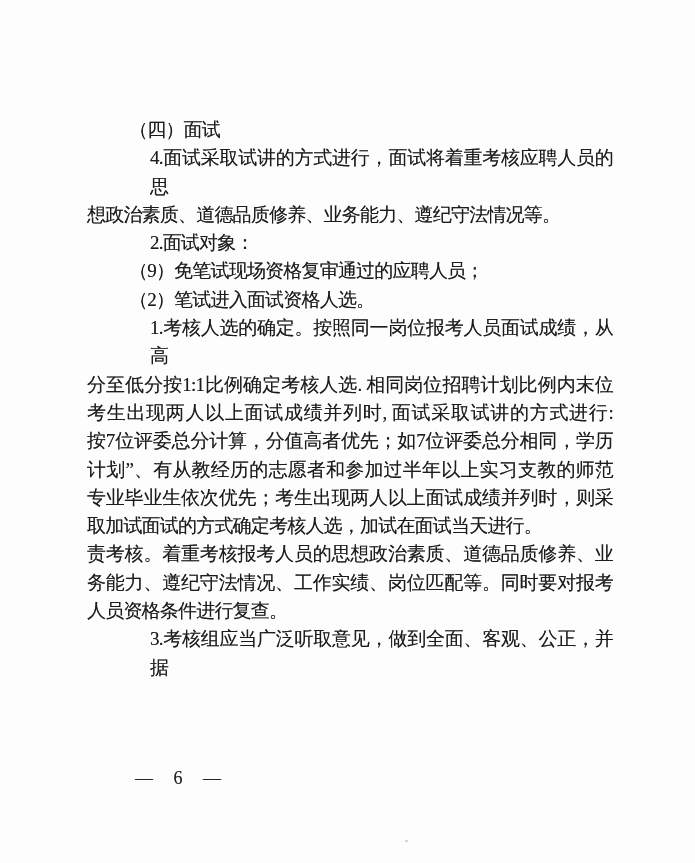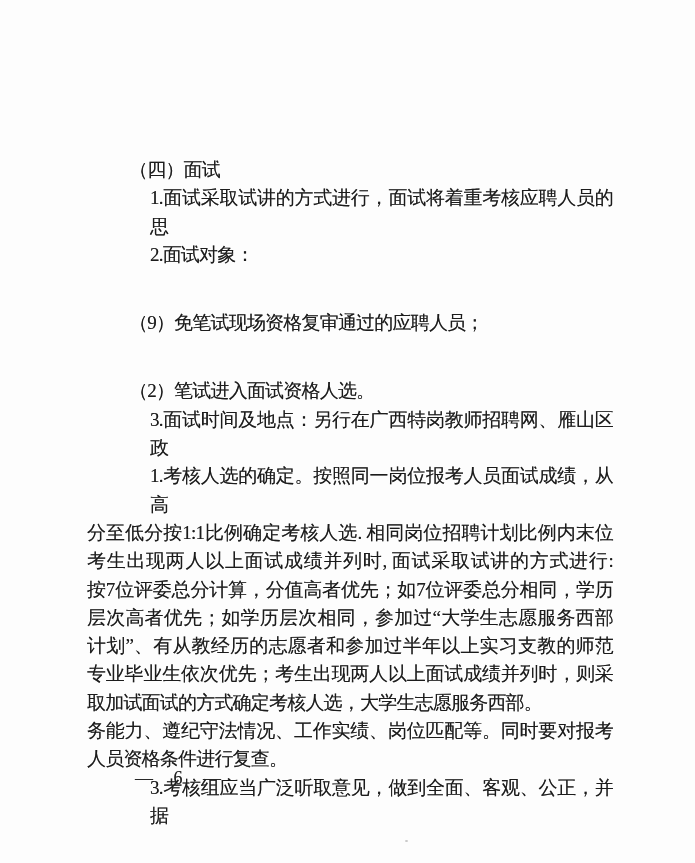--- a/index.html
+++ b/index.html
@@ -25,21 +25,21 @@
     letter-spacing: -0.8px;
     white-space: nowrap;
     text-shadow: 0 0 0.5px rgba(25,25,25,0.55);
     text-align: left;
   }
   .ln.justify {
     text-align: justify;
     text-align-last: justify;
     white-space: normal;
   }
-  .ind-head { padding-left: 42px; margin-top: 40px; }
+  .ind-head { padding-left: 42px; }
   .ind-num  { padding-left: 63px; }
   .ind-none { padding-left: 0; }
   .page-number {
     position: absolute;
     left: 135px;
     top: 768px;
     font-size: 18px;
     letter-spacing: 5px;
     word-spacing: 6px;
     color: #232323;
@@ -54,32 +54,32 @@
     background: rgba(60,60,60,0.28);
     border-radius: 50%;
   }
 </style>
 </head>
 <body>
 
 <div class="page">
   <div class="text-block">
       <div class="ln ind-head">（四）面试</div>
-      <div class="ln ind-num justify">1.面试采取试讲的方式进行，面试将着重考核应聘人员的思</div>
+      <div class="ln ind-num justify">4.面试采取试讲的方式进行，面试将着重考核应聘人员的思</div>
+      <div class="ln ind-none">想政治素质、道德品质修养、业务能力、遵纪守法情况等。</div>
       <div class="ln ind-num">2.面试对象：</div>
       <div class="ln ind-head">（9）免笔试现场资格复审通过的应聘人员；</div>
       <div class="ln ind-head">（2）笔试进入面试资格人选。</div>
-      <div class="ln ind-num justify">3.面试时间及地点：另行在广西特岗教师招聘网、雁山区政</div>
       <div class="ln ind-num justify">1.考核人选的确定。按照同一岗位报考人员面试成绩，从高</div>
       <div class="ln ind-none justify">分至低分按1:1比例确定考核人选. 相同岗位招聘计划比例内末位</div>
       <div class="ln ind-none justify">考生出现两人以上面试成绩并列时, 面试采取试讲的方式进行:</div>
       <div class="ln ind-none justify">按7位评委总分计算，分值高者优先；如7位评委总分相同，学历</div>
-      <div class="ln ind-none justify">层次高者优先；如学历层次相同，参加过“大学生志愿服务西部</div>
       <div class="ln ind-none justify">计划”、有从教经历的志愿者和参加过半年以上实习支教的师范</div>
       <div class="ln ind-none justify">专业毕业生依次优先；考生出现两人以上面试成绩并列时，则采</div>
-      <div class="ln ind-none">取加试面试的方式确定考核人选，大学生志愿服务西部。</div>
+      <div class="ln ind-none">取加试面试的方式确定考核人选，加试在面试当天进行。</div>
+      <div class="ln ind-none justify">责考核。着重考核报考人员的思想政治素质、道德品质修养、业</div>
       <div class="ln ind-none justify">务能力、遵纪守法情况、工作实绩、岗位匹配等。同时要对报考</div>
       <div class="ln ind-none">人员资格条件进行复查。</div>
       <div class="ln ind-num justify">3.考核组应当广泛听取意见，做到全面、客观、公正，并据</div>
     </div>
   <div class="page-number">— 6 —</div>
   <div class="scan-speck"></div>
 </div>
 
 </body></html>

